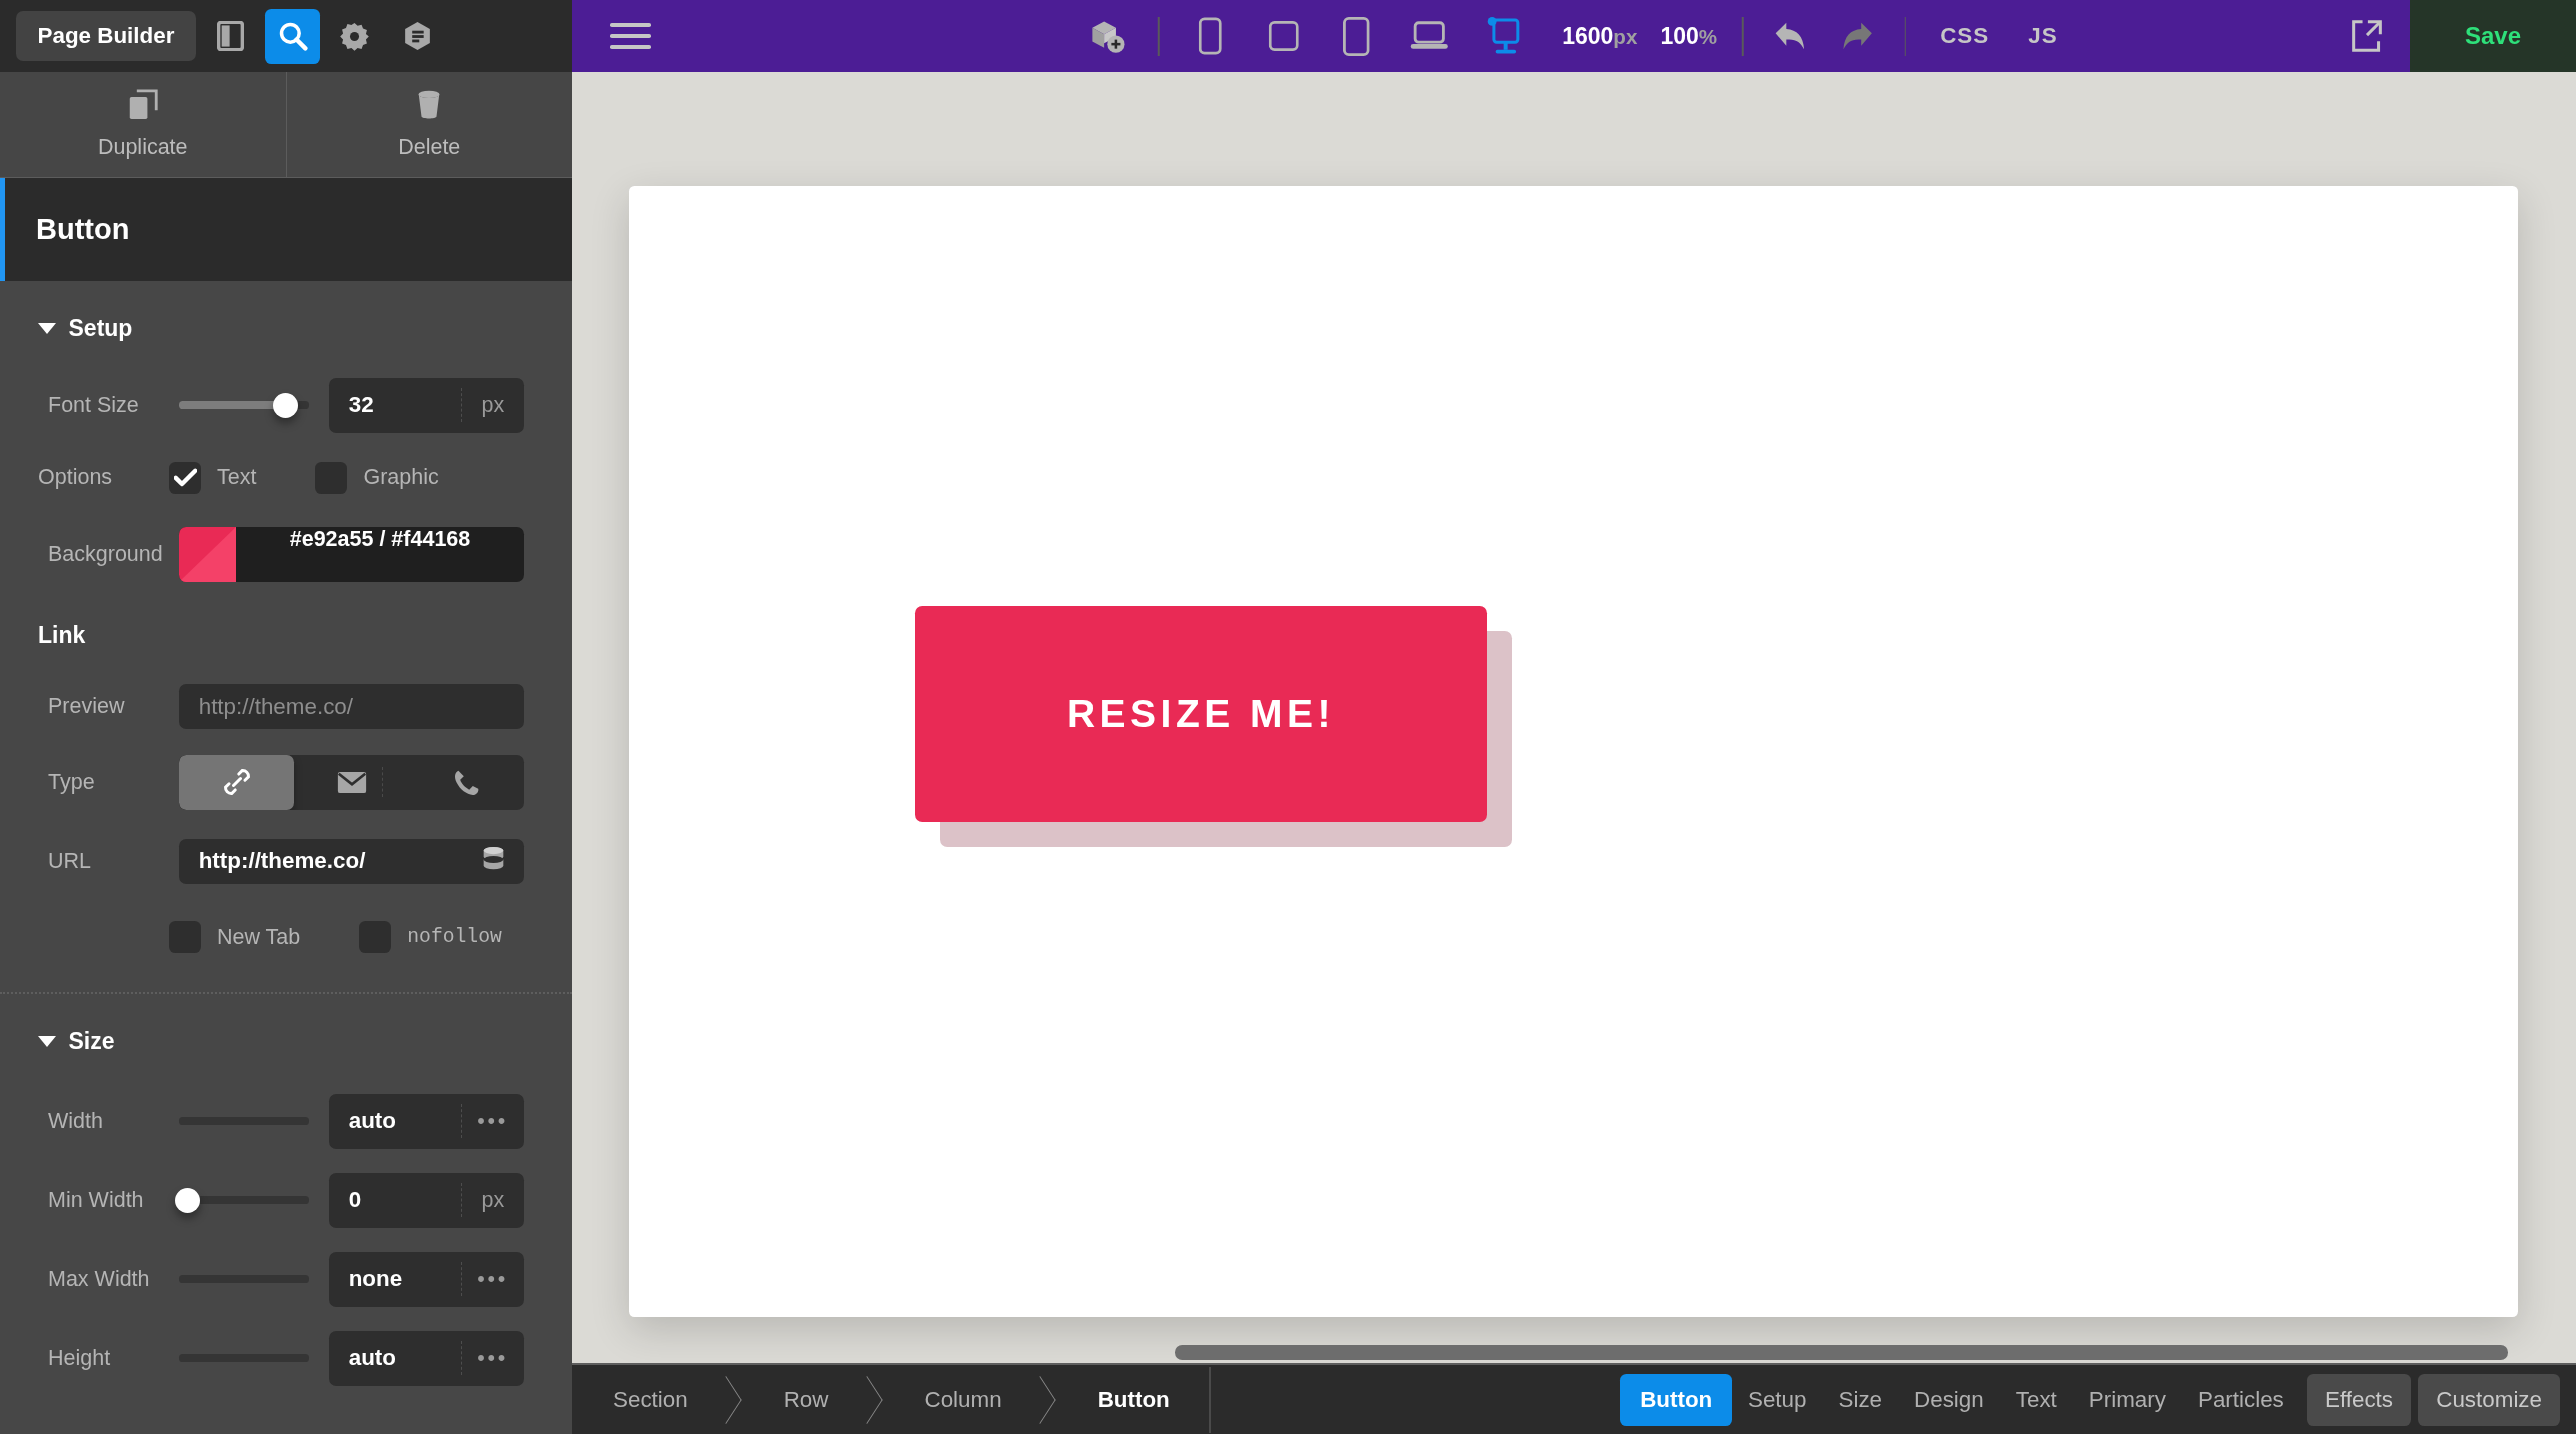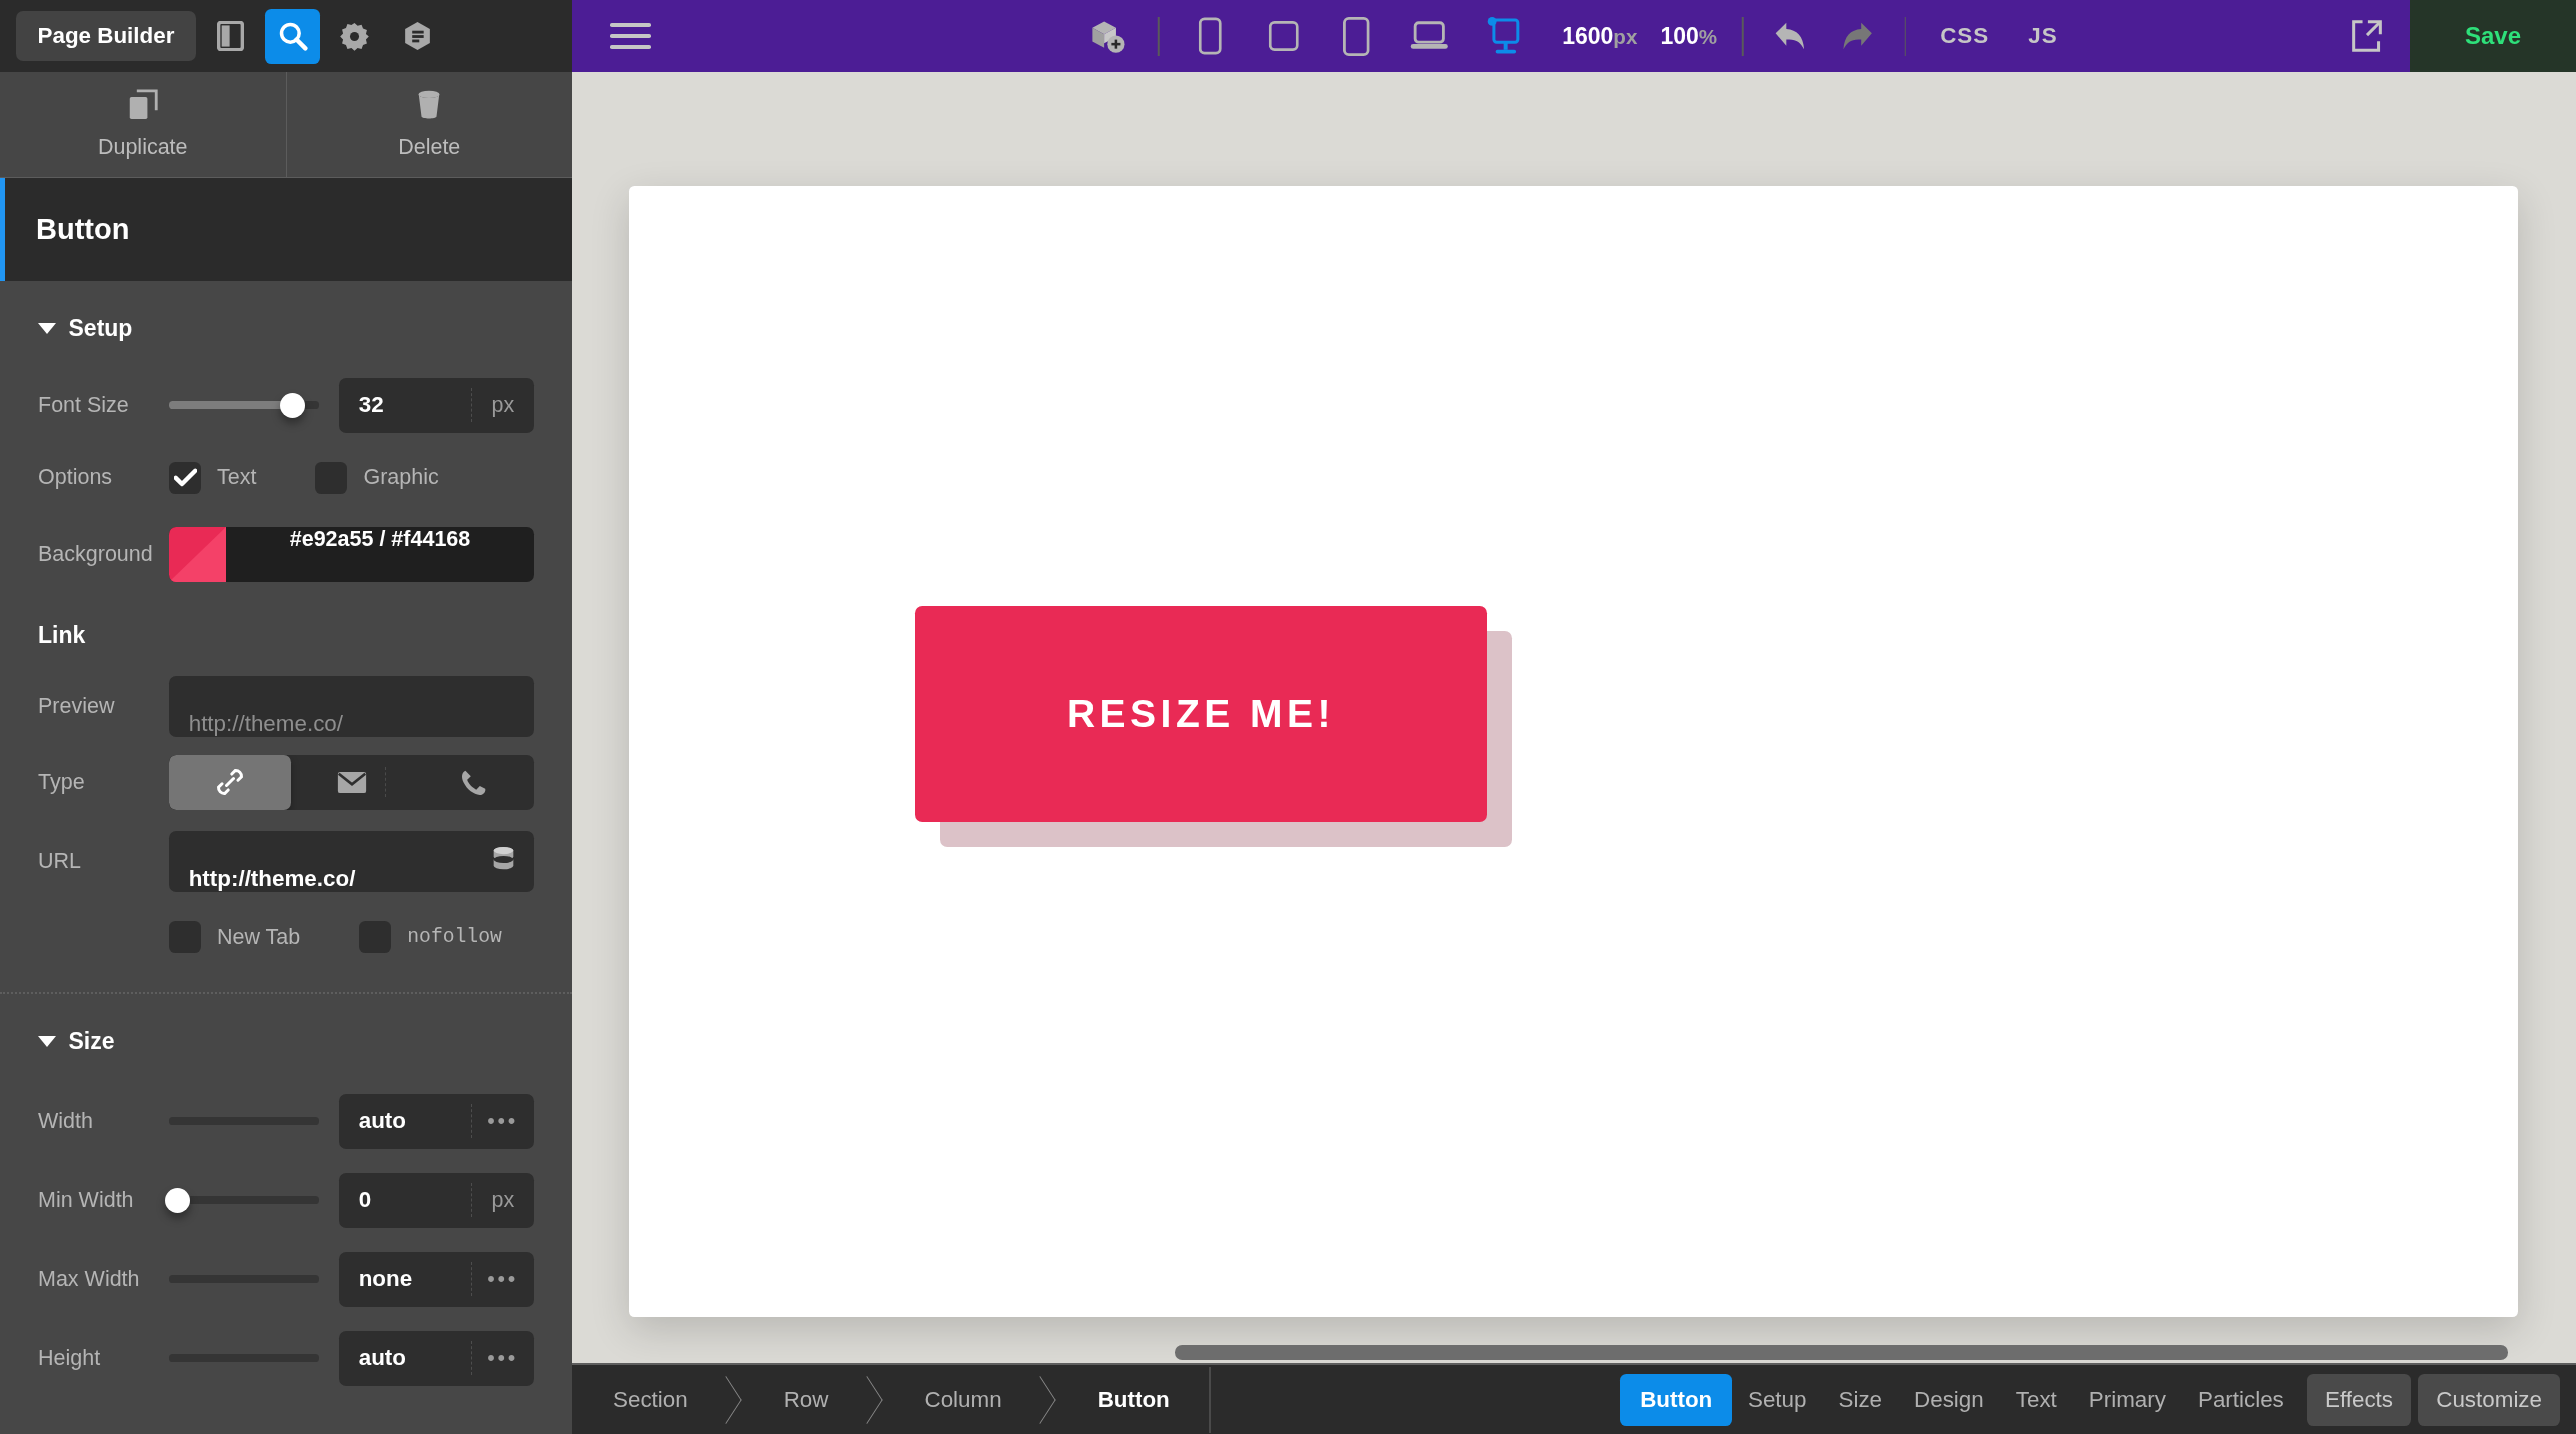--- a/index.html
+++ b/index.html
@@ -85,21 +85,21 @@
   }
   .el-title { color: #ffffff; font-size: 29px; font-weight: bold; }
 
   .section { padding: 0 0 0 0; }
   .sec-title {
     color: #ffffff; font-size: 23px; font-weight: bold;
     padding: 34px 0 27px 38px; display: flex; align-items: center; gap: 12.5px;
   }
   .caret { width:0;height:0;border-left:9.8px solid transparent;border-right:9.8px solid transparent;border-top:11.6px solid #ffffff; }
 
-  .frow { display: flex; align-items: center; height: 72px; padding: 0 38px; }
+  .frow { display: flex; align-items: center; height: 72px; padding: 0 48px; }
   .flabel { color: #b5b5b5; font-size: 21.5px; width: 131px; flex: 0 0 131px; }
 
   .slider { position: relative; height: 72px; display:flex; align-items:center; flex:1; margin-right: 19.7px; }
   .strack { position:absolute; left:0; right:0; height: 7.2px; border-radius:3.6px; background:#353535; }
   .sfill { position:absolute; left:0; height: 7.2px; border-radius:3.6px; background:#7d7d7d; }
   .sthumb {
     position:absolute; width:25px; height:25px; border-radius:50%; background:#ffffff;
     box-shadow: 0 5.4px 9px rgba(0,0,0,.35);
   }
 
@@ -125,21 +125,21 @@
     overflow:hidden; margin-right: 0px;
   }
   .swatch { width: 57px; height: 55px; flex:0 0 57px; position:relative; }
   .swatch .tri-a { position:absolute; inset:0; background:#e92a55; }
   .swatch .tri-b { position:absolute; inset:0; background:#f44168; clip-path: polygon(100% 0, 100% 100%, 0 100%); }
   .swatch-text { flex:1; text-align:center; color:#ffffff; font-size:21.5px; font-weight:bold; }
 
   .subhead { color:#ffffff; font-size:23px; font-weight:bold; padding: 27px 0 21.5px 38px; }
 
   .textfield {
-    flex:1; height: 61px; background:#2e2e2e; border-radius:7.2px; display:flex; align-items:flex-end;
+    flex:1; height: 45px; background:#2e2e2e; border-radius:7.2px; display:flex; align-items:center;
     padding: 0 19.7px; position: relative;
   }
   .tf-placeholder { color:#8e8e8e; font-size:22.4px; }
   .tf-value { color:#ffffff; font-size:22.4px; font-weight:bold; }
   .tf-icon { position:absolute; right:18px; top:50%; transform:translateY(-50%); }
 
   .segment {
     flex:1; height:55px; background:#2e2e2e; border-radius:7.2px; display:flex; align-items:stretch;
     overflow:hidden;
   }

